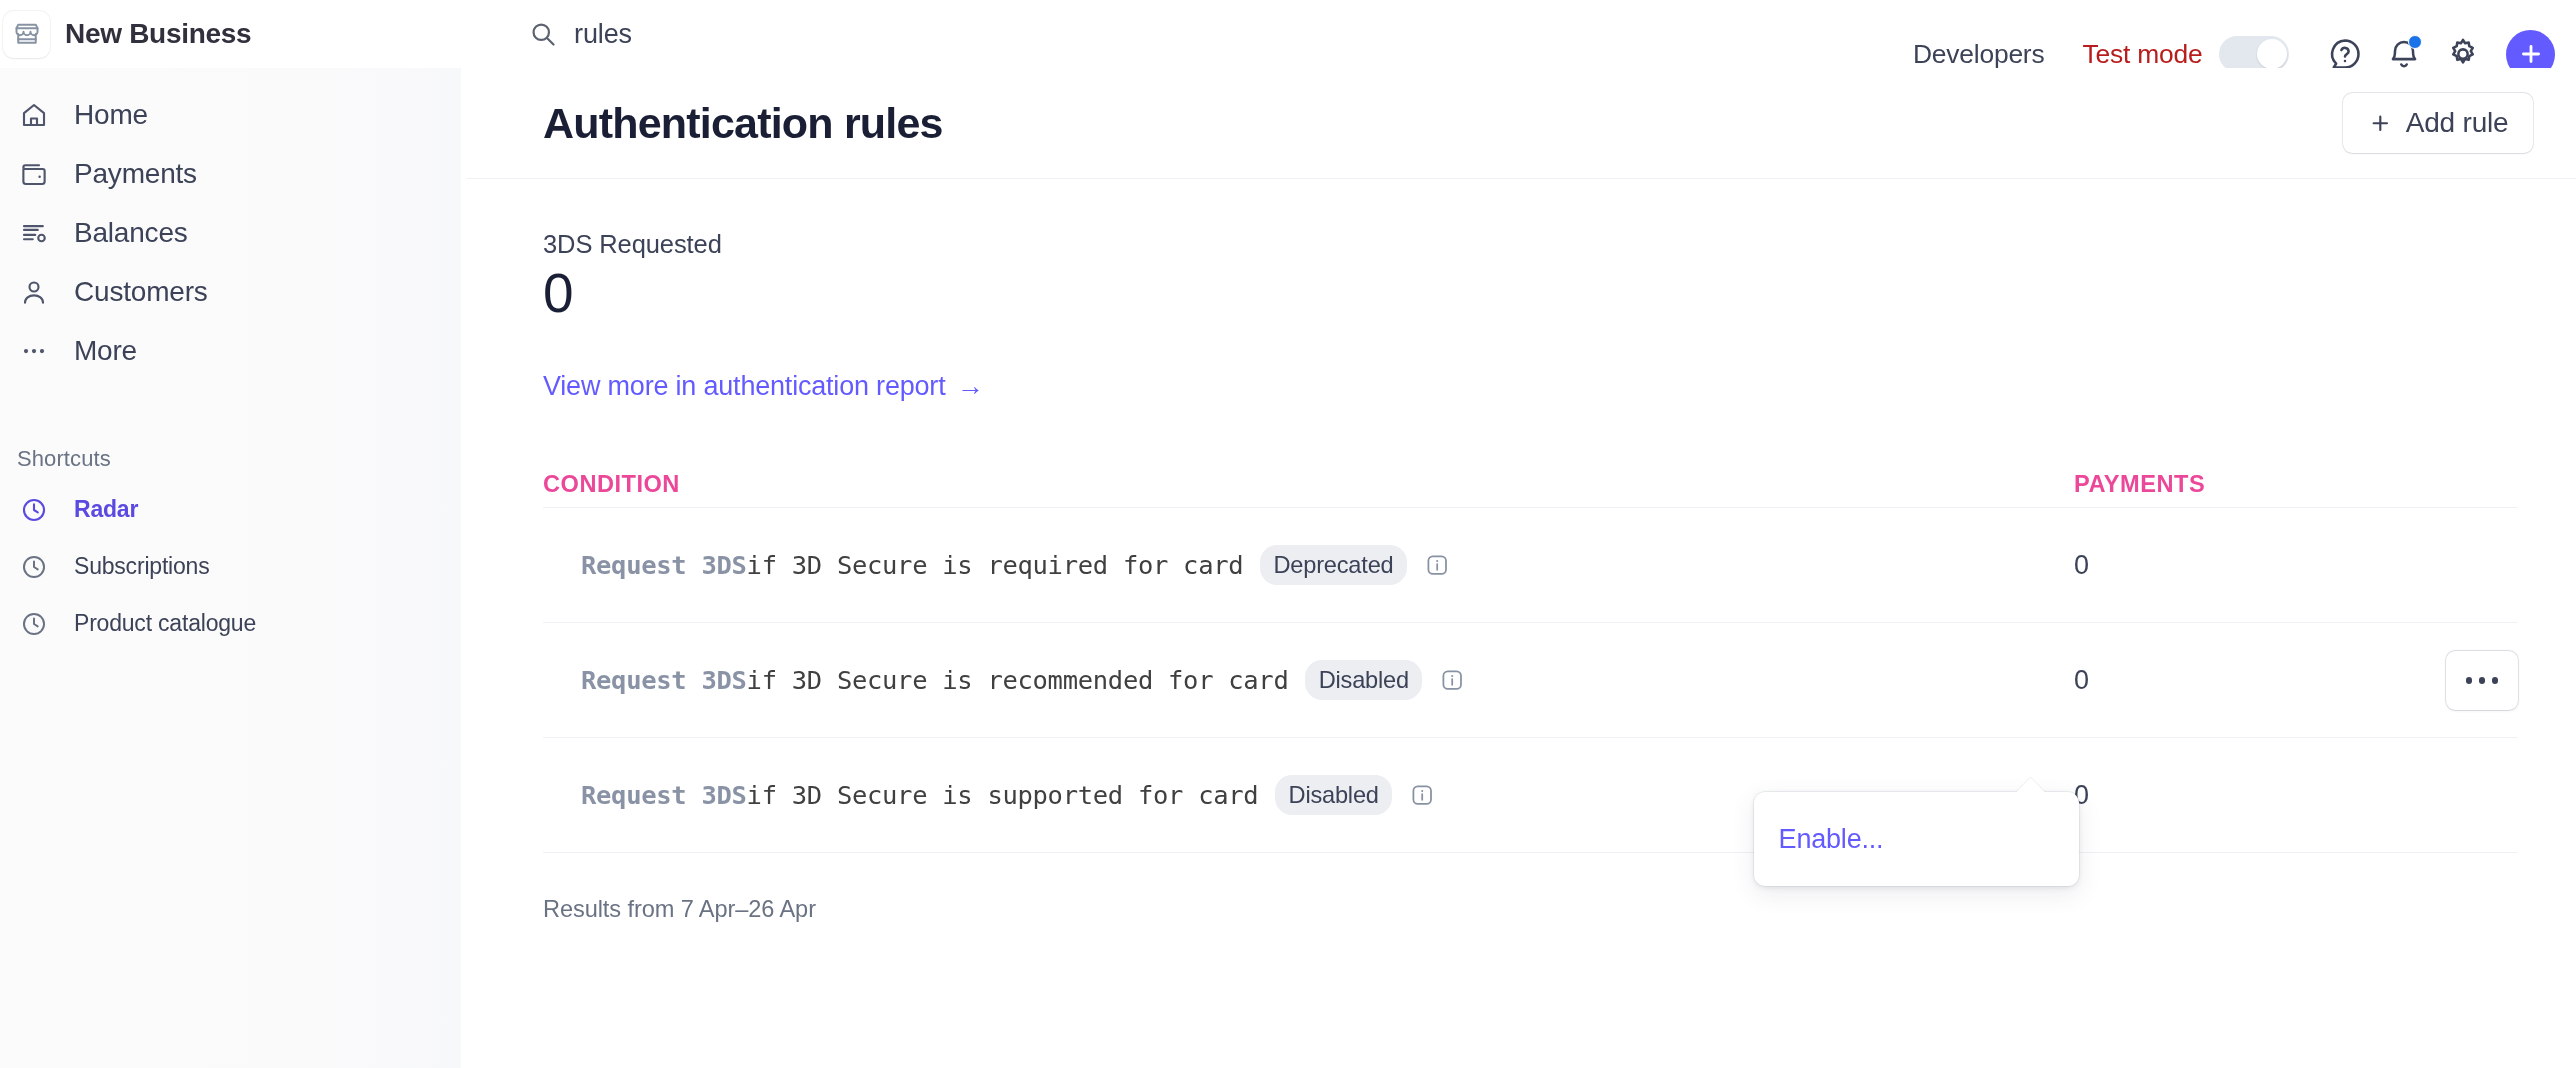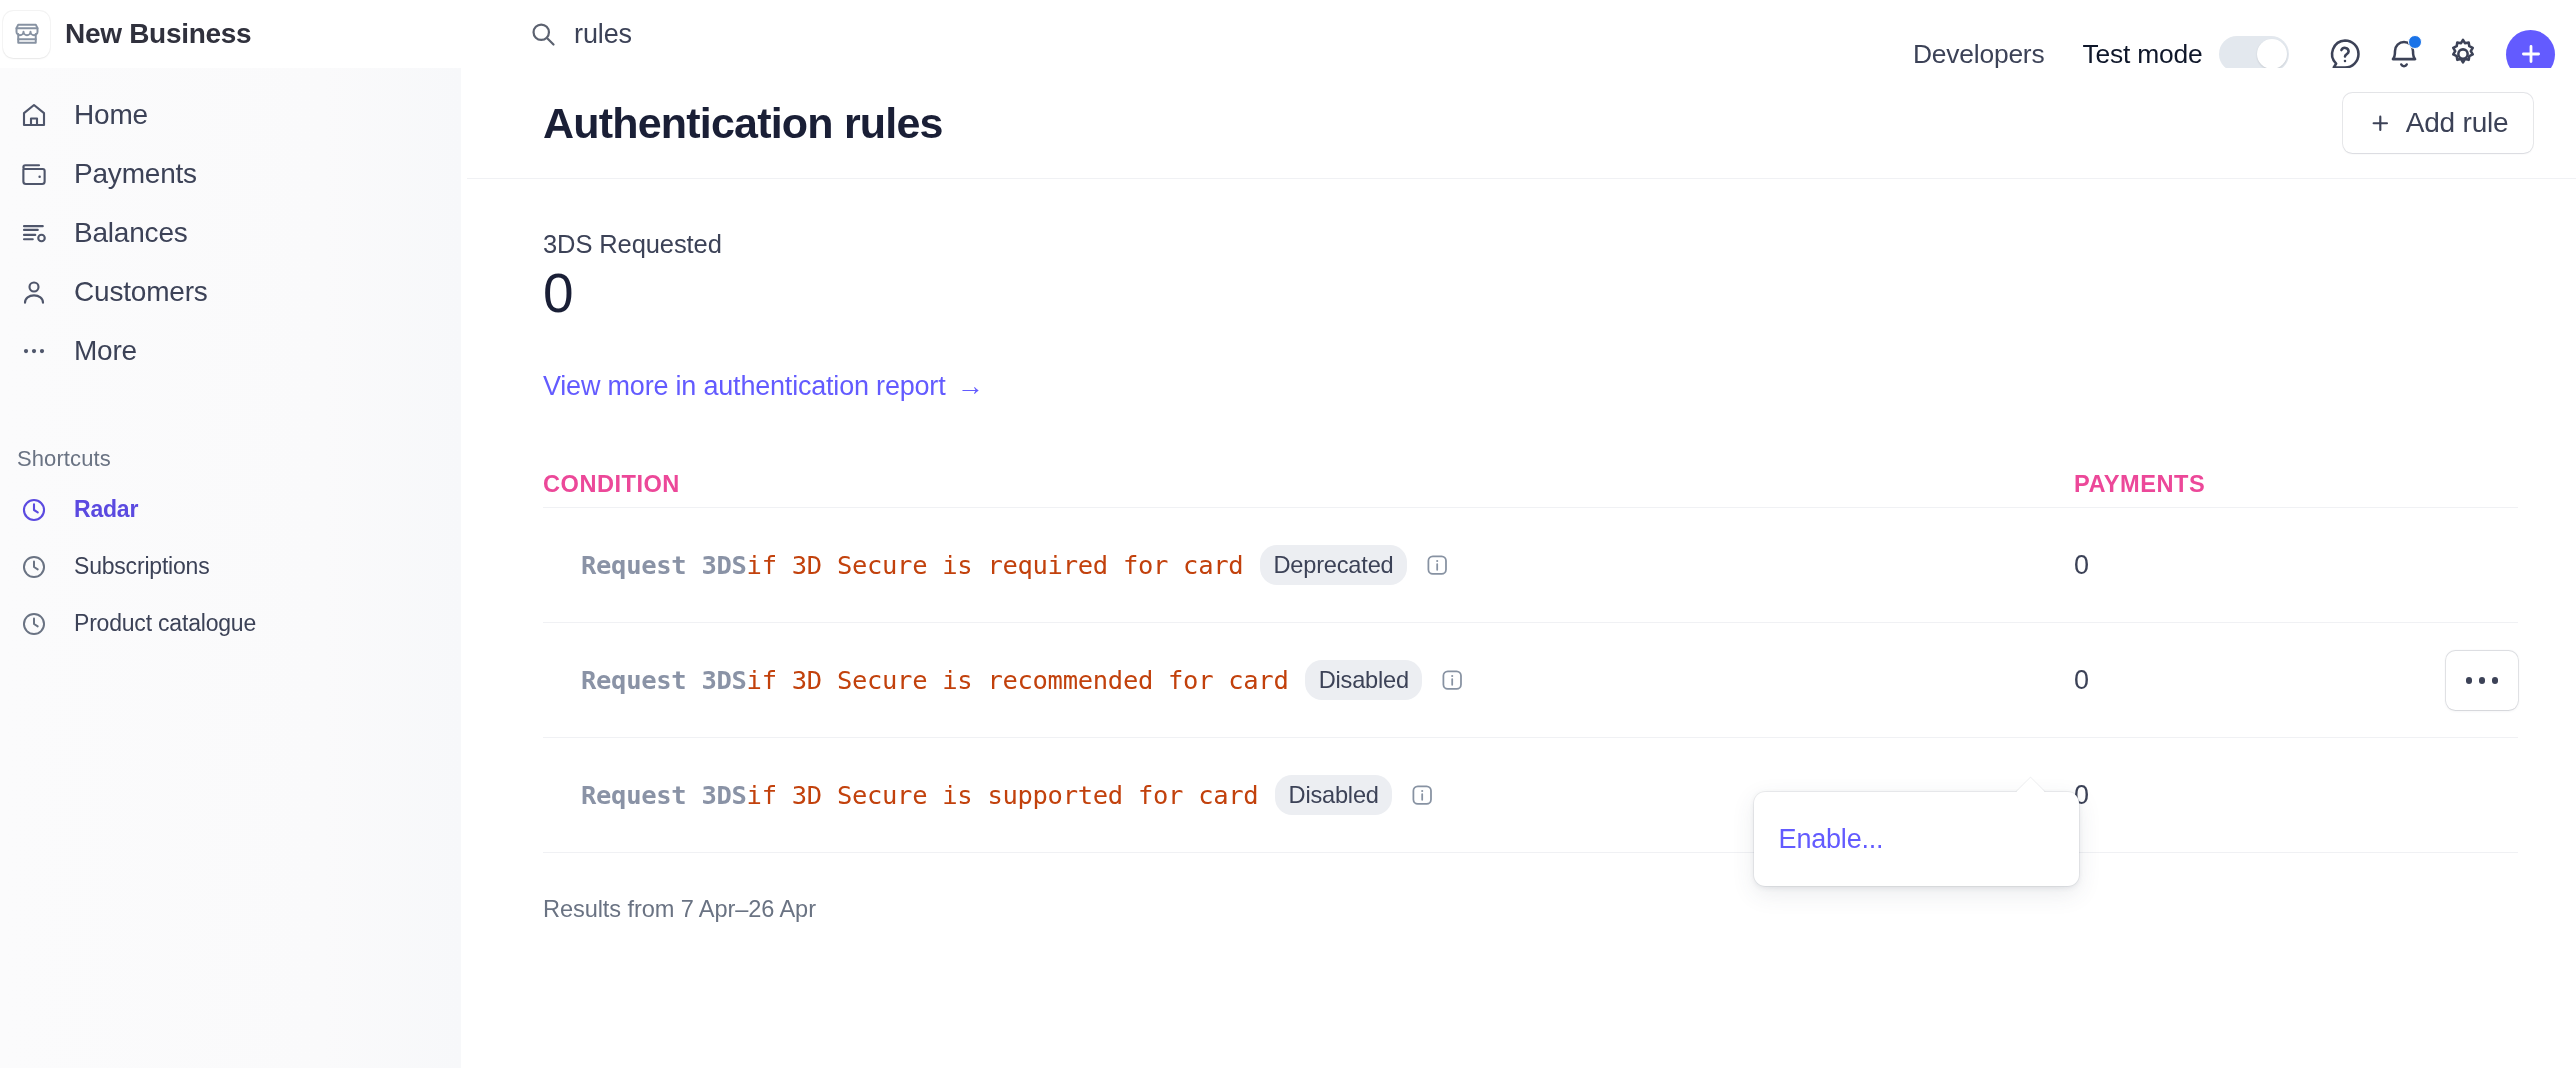--- a/index.html
+++ b/index.html
@@ -42,21 +42,21 @@
 
   .topright {
     position: absolute; right: 21px; top: 0; height: 68px;
     display: flex; align-items: center; gap: 0px; margin-top: 20px;
   }
   .tr-link {
     font-size: 26.4px; color: #3c4257; letter-spacing: -0.2px;
     padding: 0 21px; white-space: nowrap; font-weight: 400;
   }
   .testmode-label {
-    font-size: 26.4px; color: #0f172a; letter-spacing: -0.2px;
+    font-size: 26.4px; color: #b91c1c; letter-spacing: -0.2px;
     padding-left: 17px; padding-right: 17px; white-space: nowrap;
   }
   .toggle {
     width: 70px; height: 36px; border-radius: 18px;
     background: #e3e8ee; position: relative; flex: none;
   }
   .toggle .knob {
     position: absolute; top: 2.8px; right: 2.8px;
     width: 30px; height: 30px; border-radius: 50%;
     background: #ffffff; box-shadow: 0 0.9px 1.9px rgba(0,0,0,.12);
@@ -154,21 +154,21 @@
     border-bottom: 1.9px solid #f0f1f4;
     position: relative;
   }
   .trow:last-child { border-bottom: 1.9px solid #f0f1f4; }
   .cell-cond { flex: 1; display: flex; align-items: center; gap: 0; padding-left: 38px; }
   .mono {
     font-family: "DejaVu Sans Mono", "Liberation Mono", monospace;
     font-size: 25.5px; letter-spacing: -0.3px; white-space: nowrap;
   }
   .mono.bold { color: #8a93a6; font-weight: 700; }
-  .mono.rest { color: #c2410c; font-weight: 400; }
+  .mono.rest { color: #404040; font-weight: 400; }
   .badge {
     display: inline-flex; align-items: center;
     height: 40px; padding: 0 13.2px; border-radius: 17px;
     background: #eceef2; color: #3c4257;
     font-size: 23.6px; letter-spacing: -0.2px; margin-left: 17px;
     white-space: nowrap;
   }
   .info-ico { margin-left: 17px; display: inline-flex; align-items: center; }
   .cell-pay { width: 302px; font-size: 27px; color: #3c4257; }
   .cell-action { width: 142px; display: flex; align-items: center; justify-content: flex-end; }

